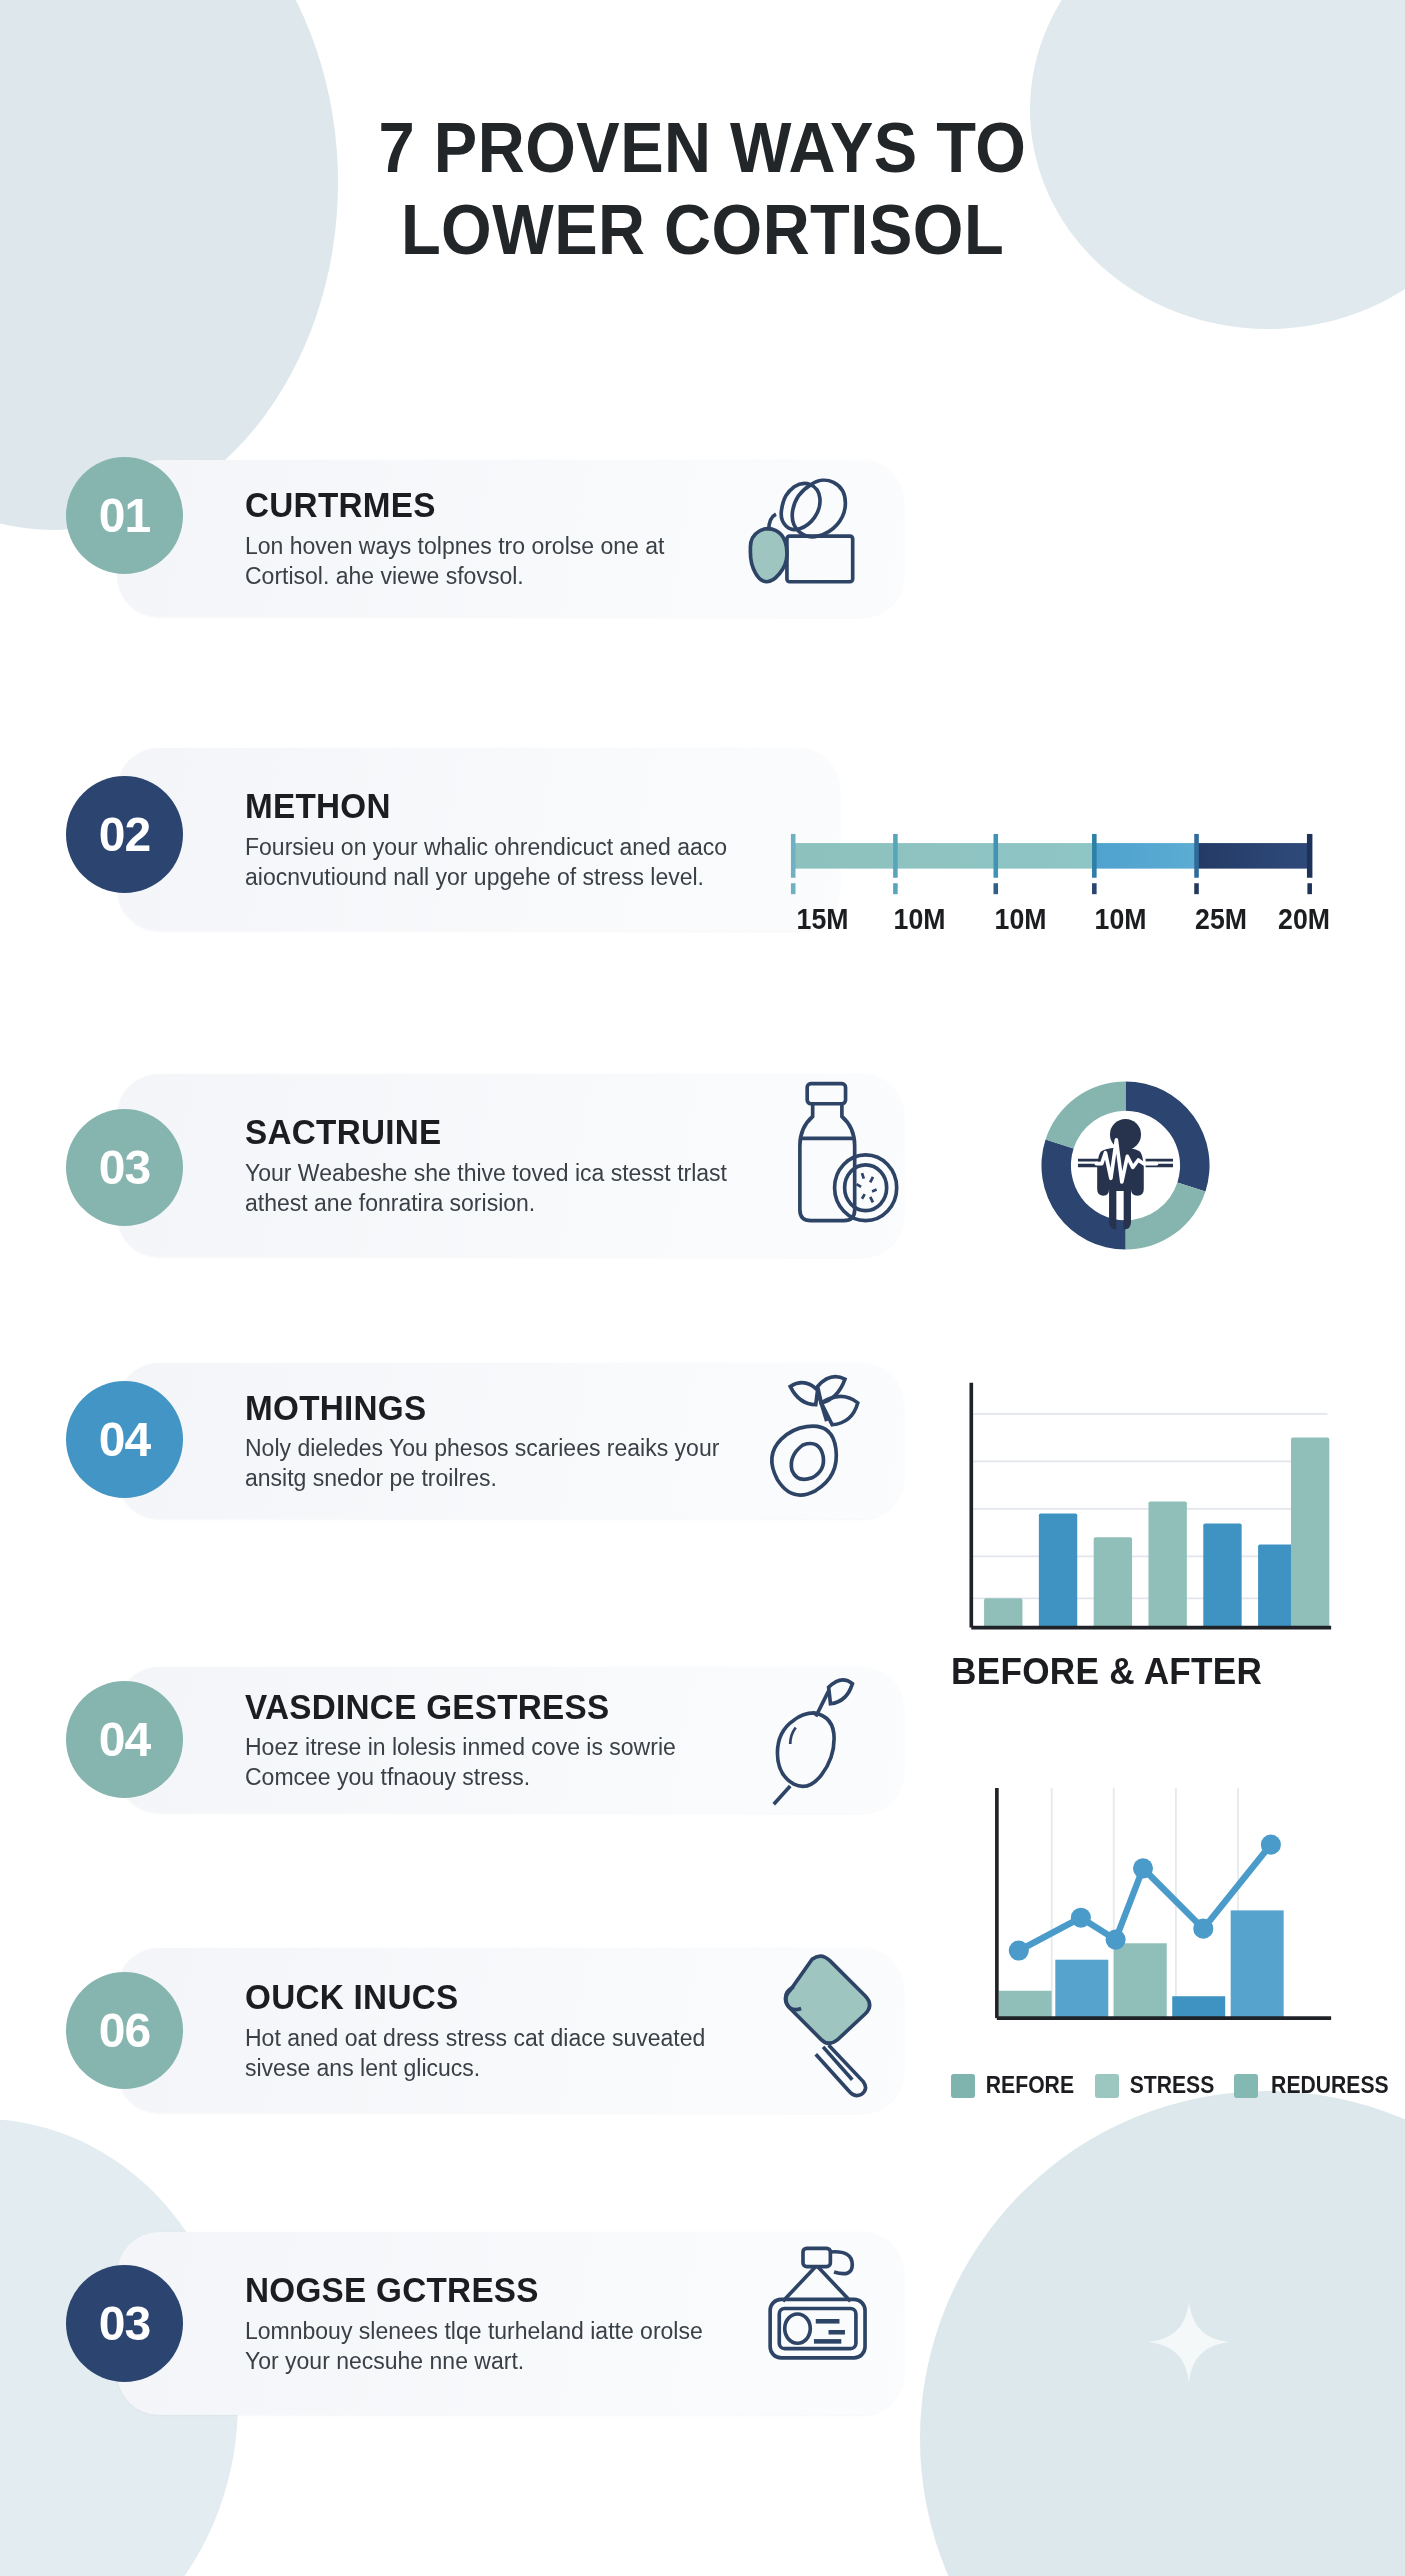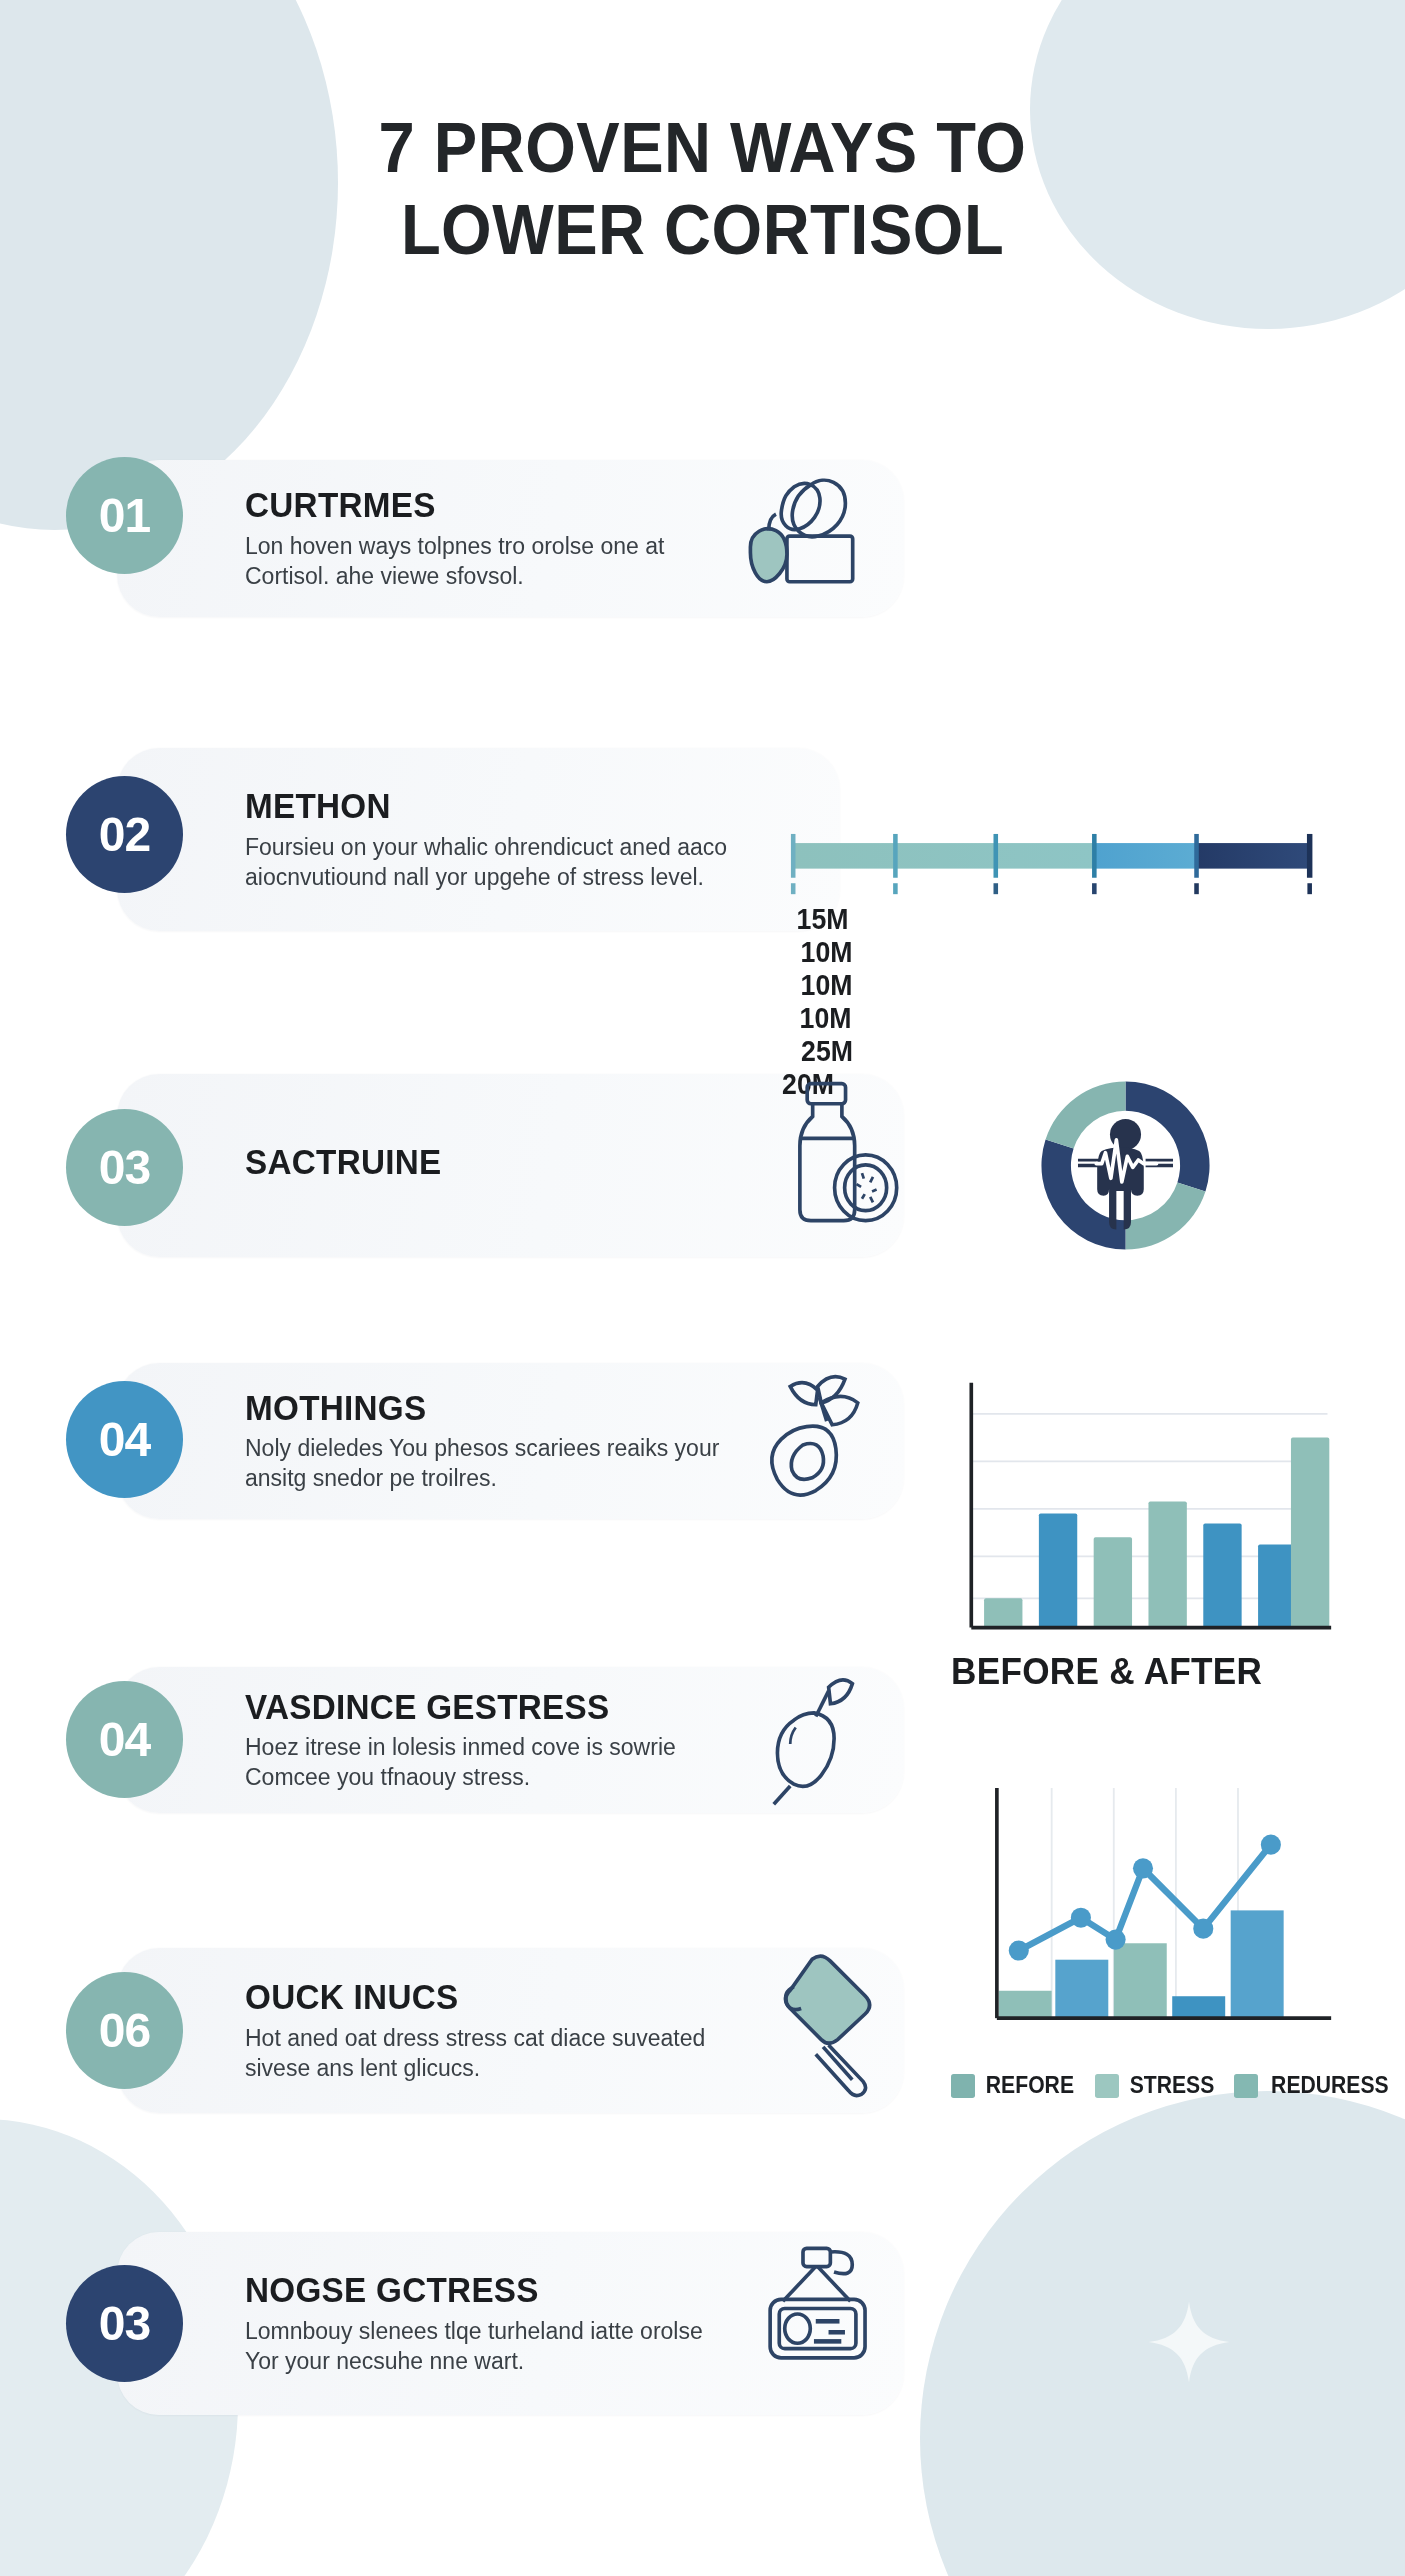--- a/index.html
+++ b/index.html
@@ -78,21 +78,21 @@
     font-size:48px;
     letter-spacing:-0.9px;
     z-index:4;
   }
 
   .card-icon { position:absolute; z-index:4; }
 
   
   .viz { position:absolute; z-index:3; }
 
-  .scale-labels { display:flex; margin-top:3.7px;flex-direction:column; }
+  .scale-labels { display:flex; margin-top:3.7px; }
   .scale-label {
     font-family:"Liberation Sans Narrow","Liberation Sans", sans-serif;
     font-weight:bold;
     font-size:29px;
     color:#1b1d20;
     text-align:center;
     transform:scaleX(0.92);
   }
 
   .ba-caption {
@@ -203,20 +203,21 @@
       <div class="scale-label" style="width:101px;">10M</div>
       <div class="scale-label" style="width:99px;">10M</div>
       <div class="scale-label" style="width:102px;">25M</div>
       <div class="scale-label" style="width:64px;">20M</div>
     </div>
   </div>
 
   <div class="card" style="top:1074px; width:787px; height:183px;">
     <div class="card-text">
       <div class="card-title">SACTRUINE</div>
+      <div class="card-body">Your Weabeshe she thive toved ica stesst trlast athest ane fonratira sorision.</div>
     </div>
   </div>
   <div class="num-circle" style="top:1109px; background:#86b5b0;">
     <span>03</span>
   </div>
   <svg class="card-icon" style="left:767px; top:1078px;" width="137" height="151" viewBox="0 0 150 165" fill="none" stroke="#2d4466" stroke-width="4">
     <rect x="44" y="6" width="42" height="22" rx="4"></rect>
     <path d="M50 28 L50 42 Q36 54 36 74 L36 144 Q36 156 48 156 L84 156 Q96 156 96 144 L96 74 Q96 54 82 42 L82 28"></path>
     <line x1="36" y1="66" x2="96" y2="66"></line>
     <ellipse cx="108" cy="120" rx="34" ry="36"></ellipse>

